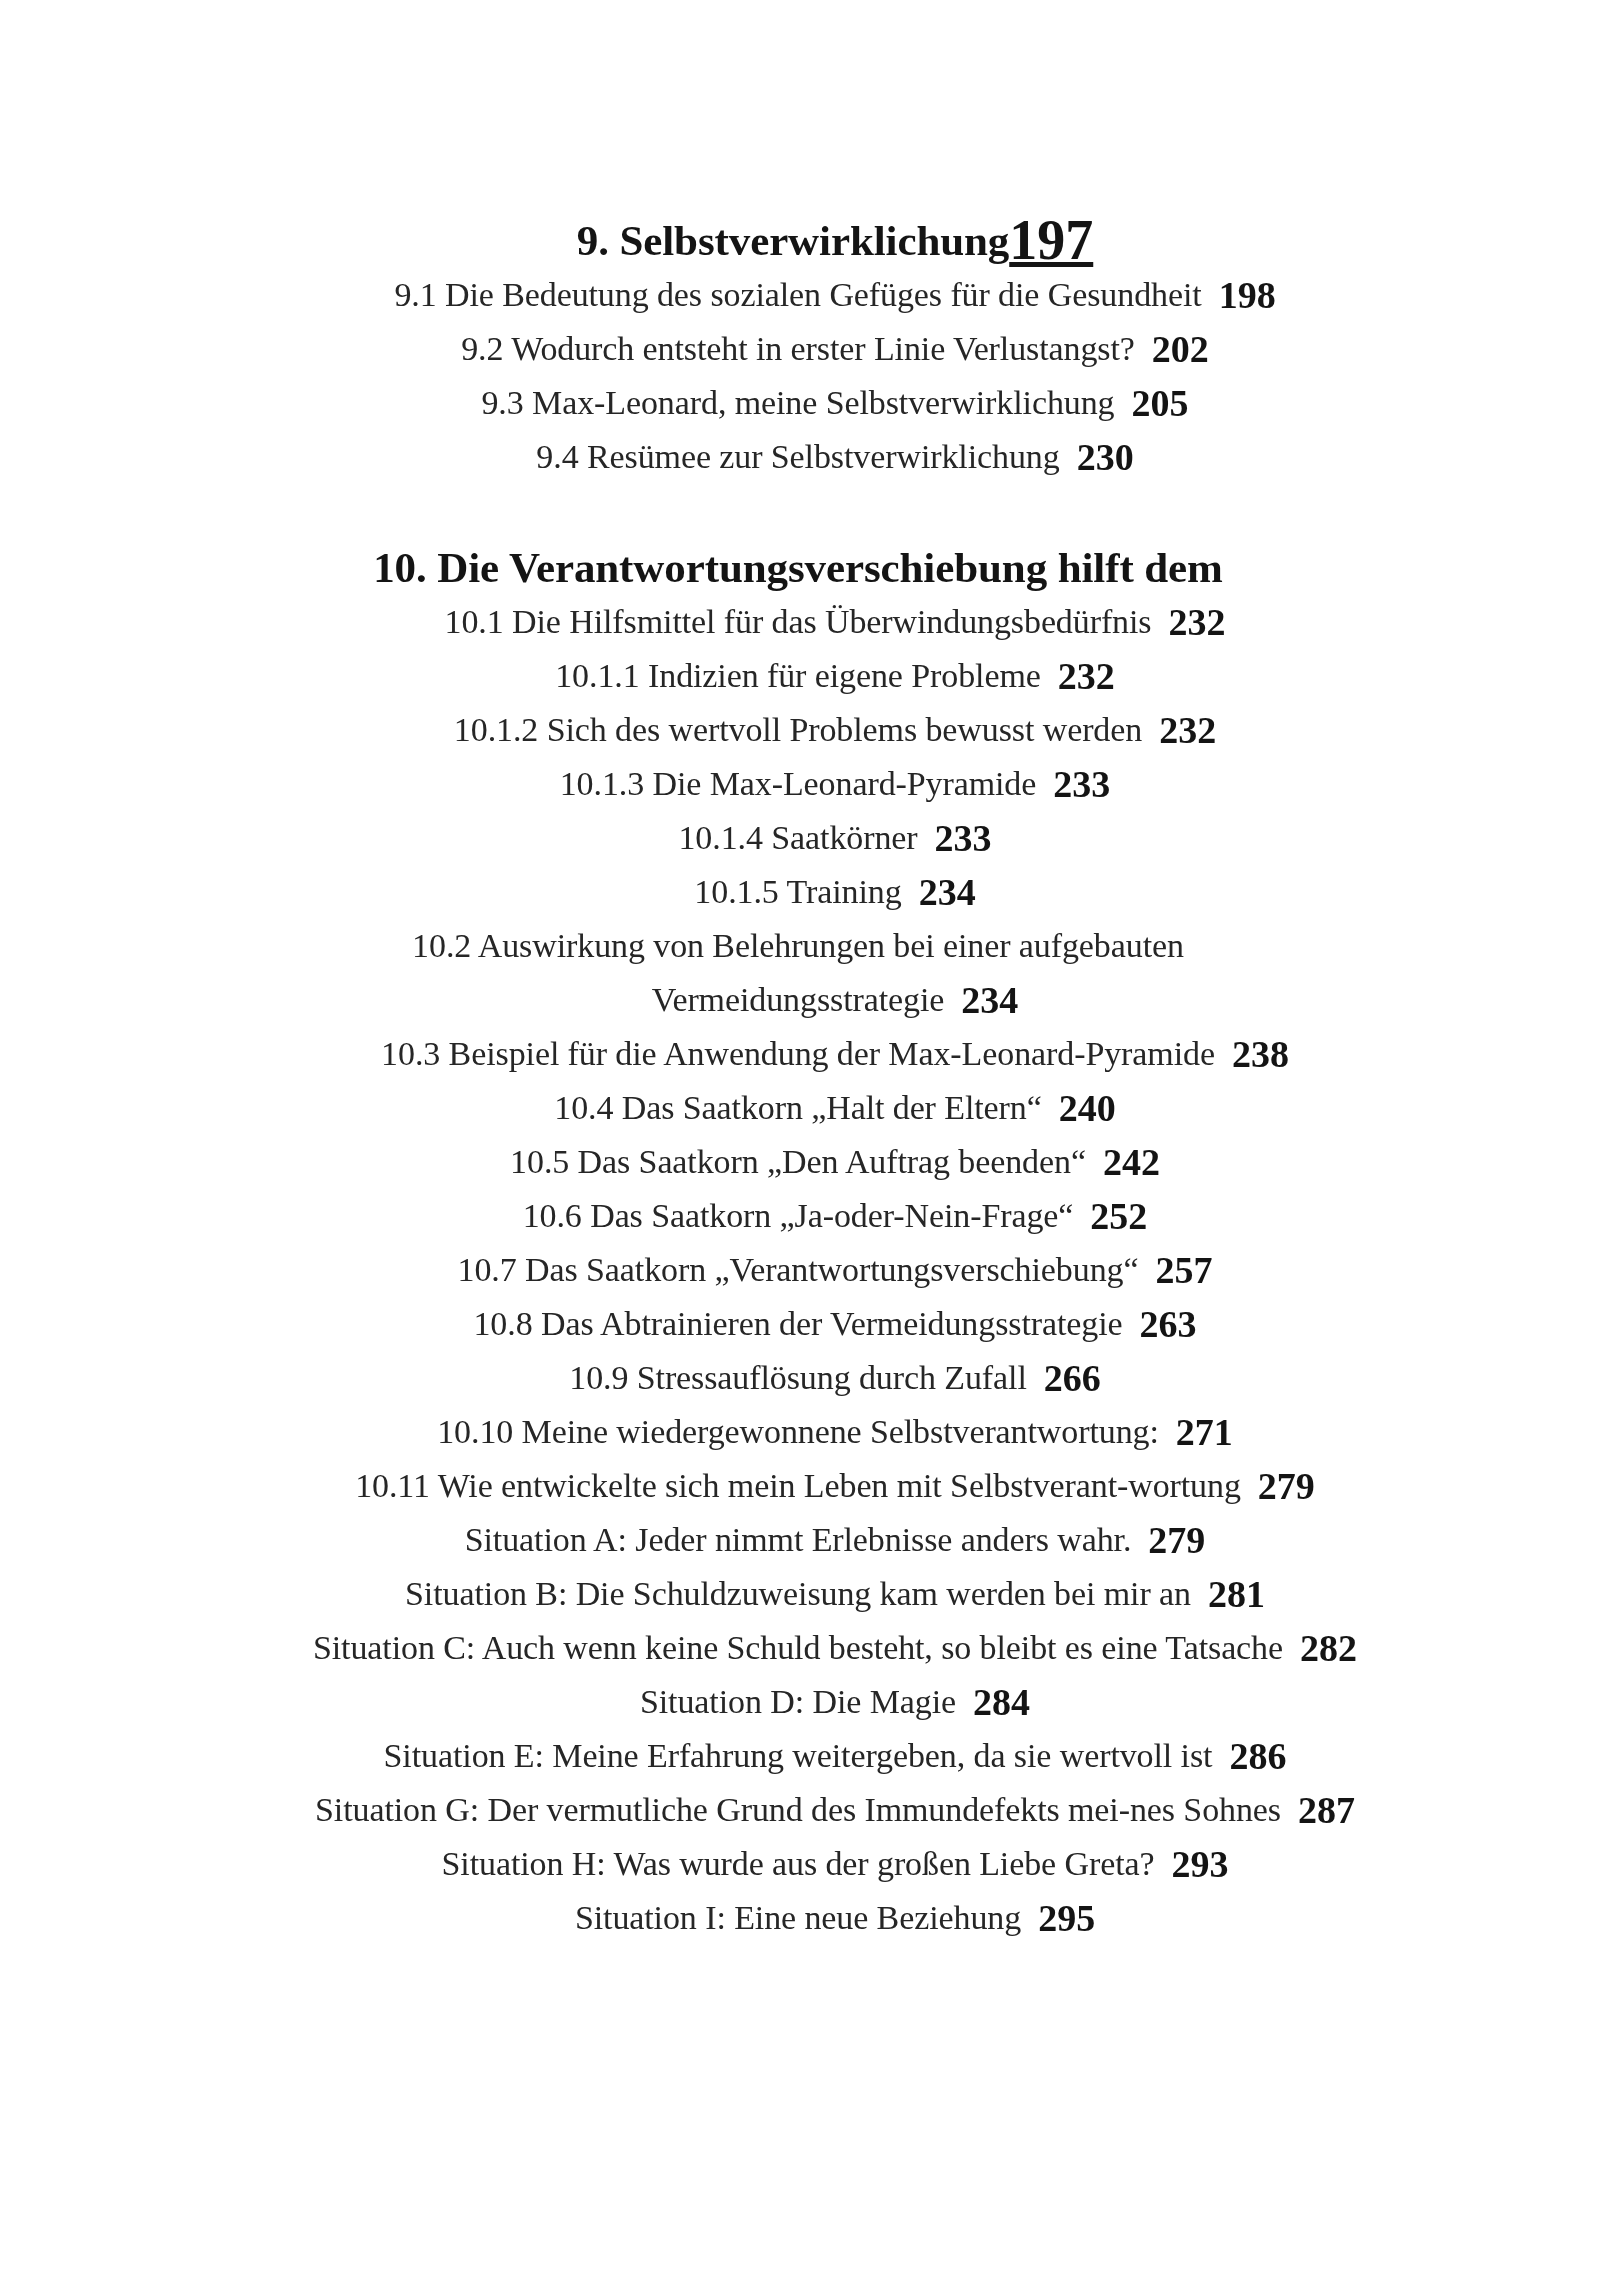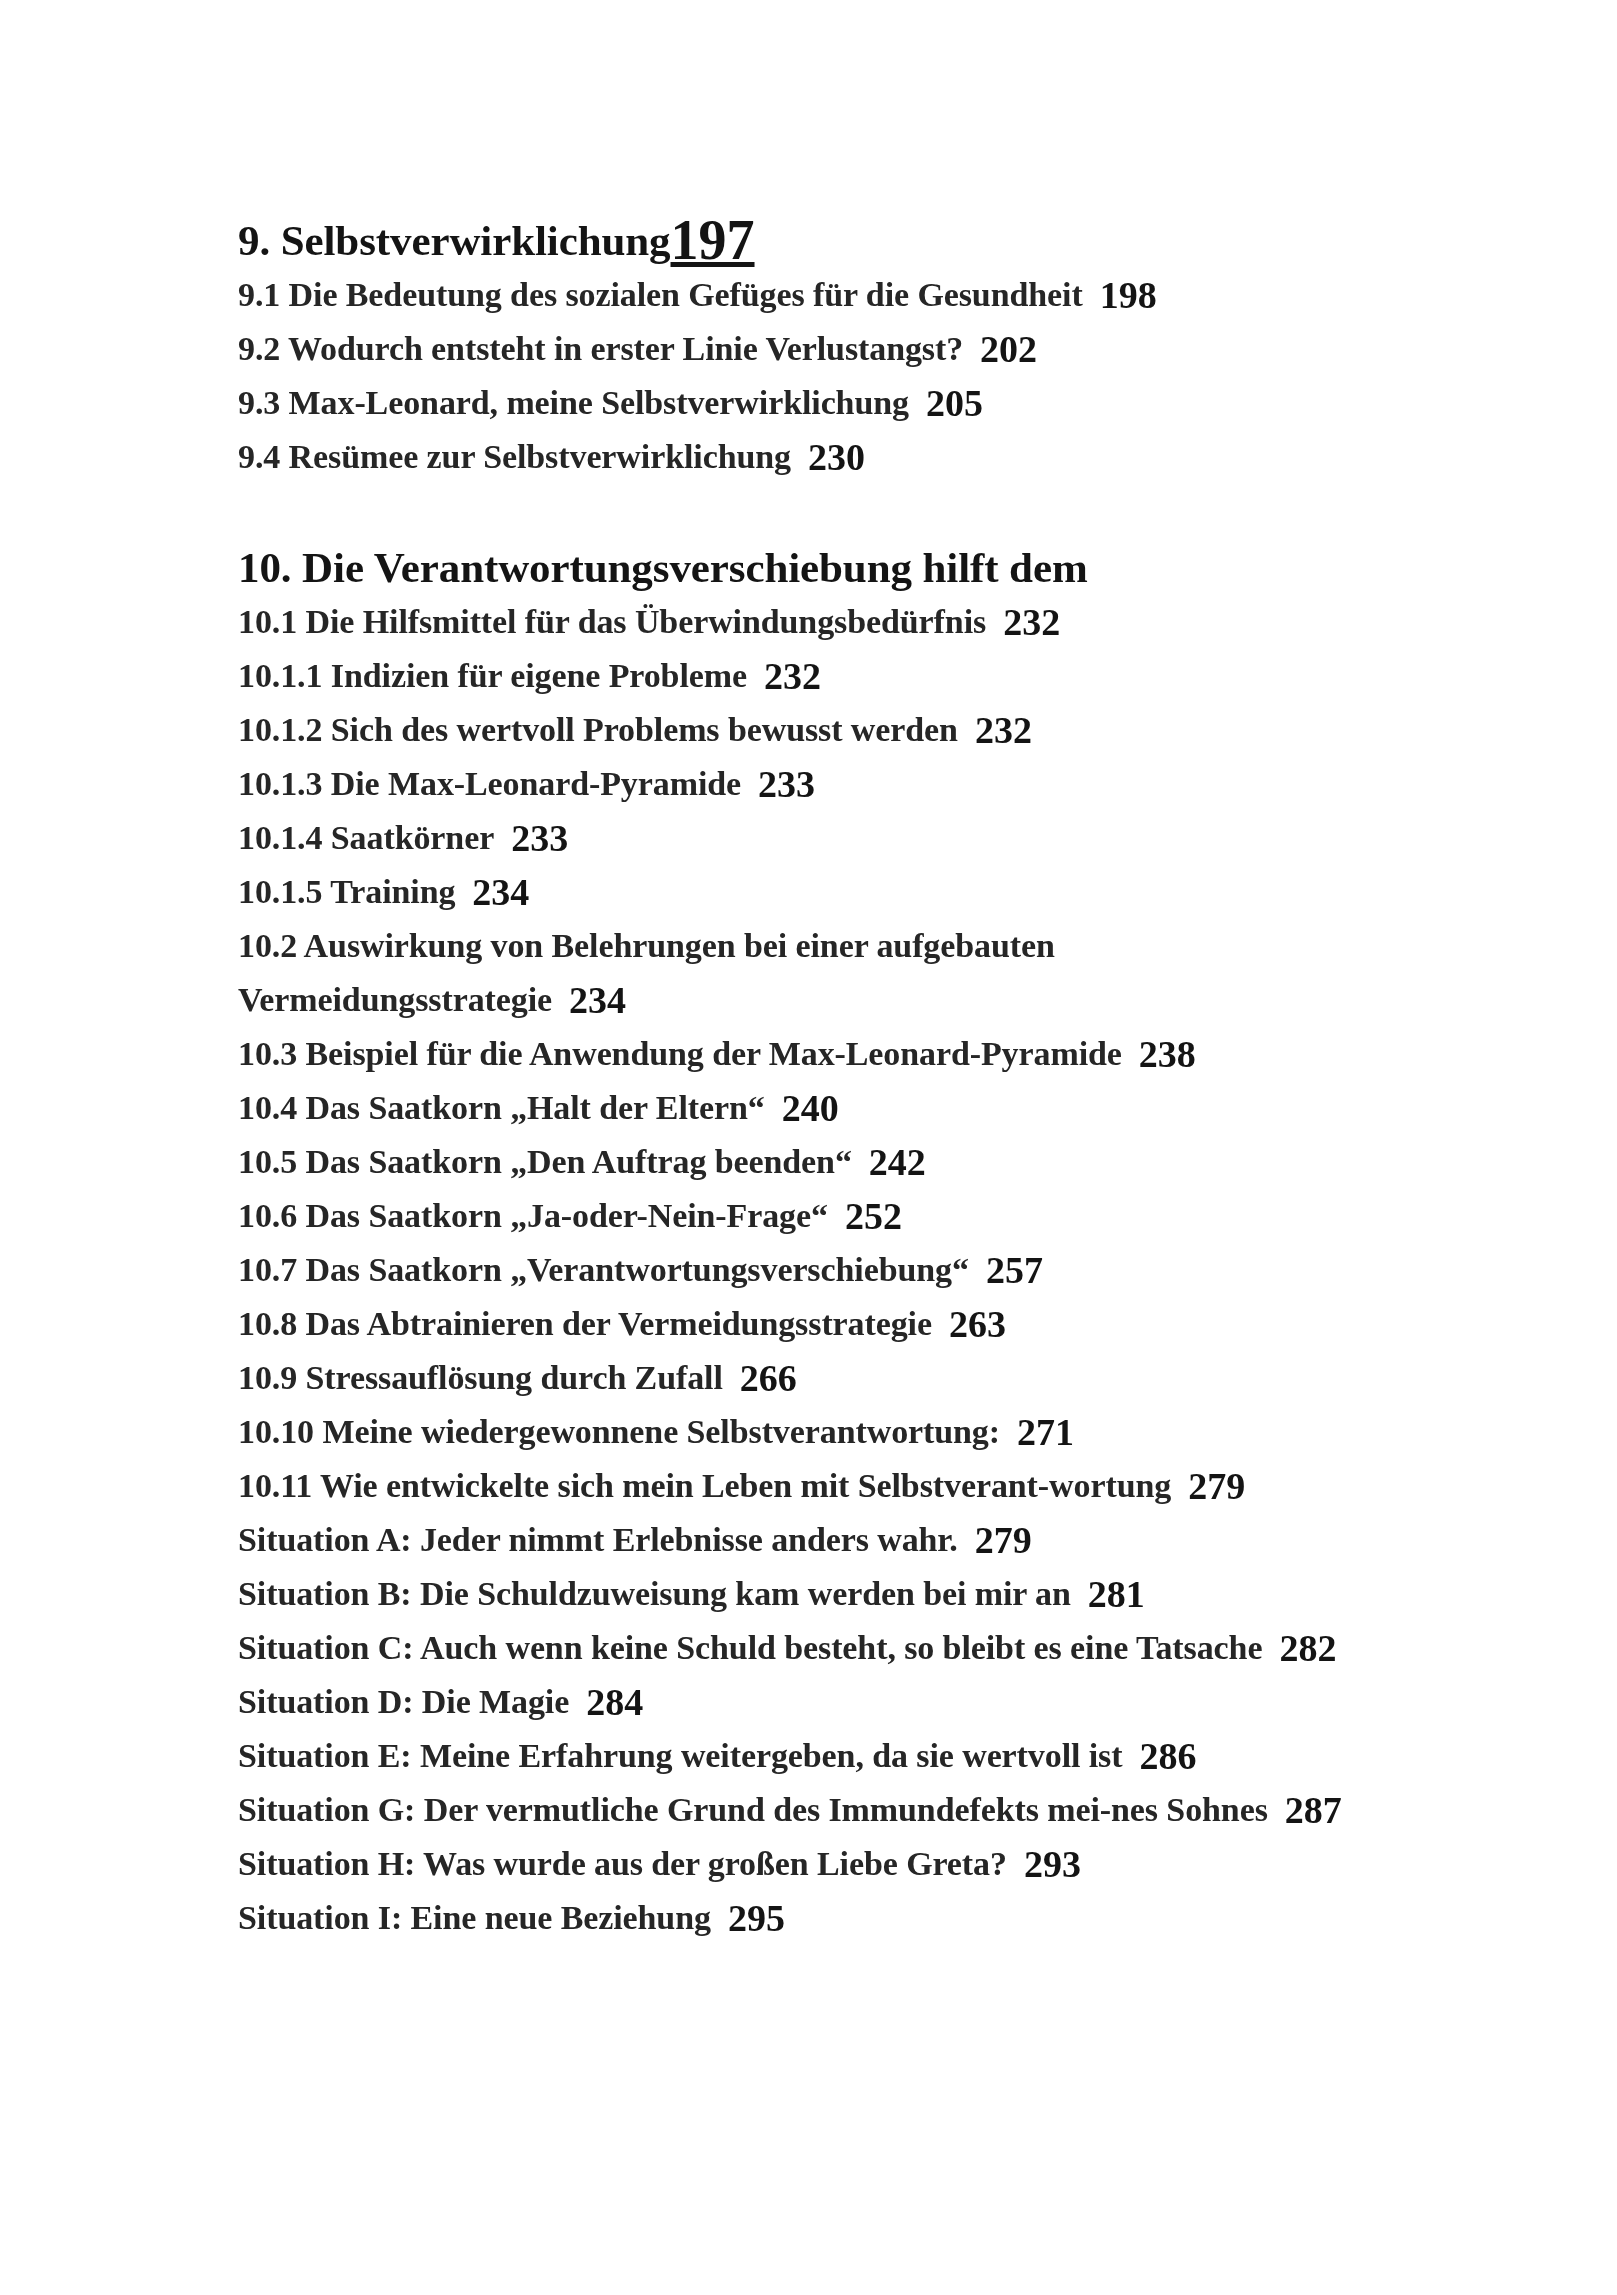--- a/index.html
+++ b/index.html
@@ -23,27 +23,27 @@
     }
     .section {
       margin: 0;
     }
     .section + .section {
       margin-top: 56px;
     }
     .row {
       display: flex;
       align-items: flex-end;
-      justify-content: flex-start;
+      justify-content: center;
       height: 54px;
       line-height: 54px;
     }
     .row .title {
       font-size: 34px;
-      font-weight: bold;
+      font-weight: normal;
       white-space: nowrap;
       color: #262626;
       letter-spacing: -0.1px;
     }
     .row .page-no {
       font-size: 38px;
       font-weight: bold;
       color: #141414;
       text-align: right;
       min-width: 74px;

